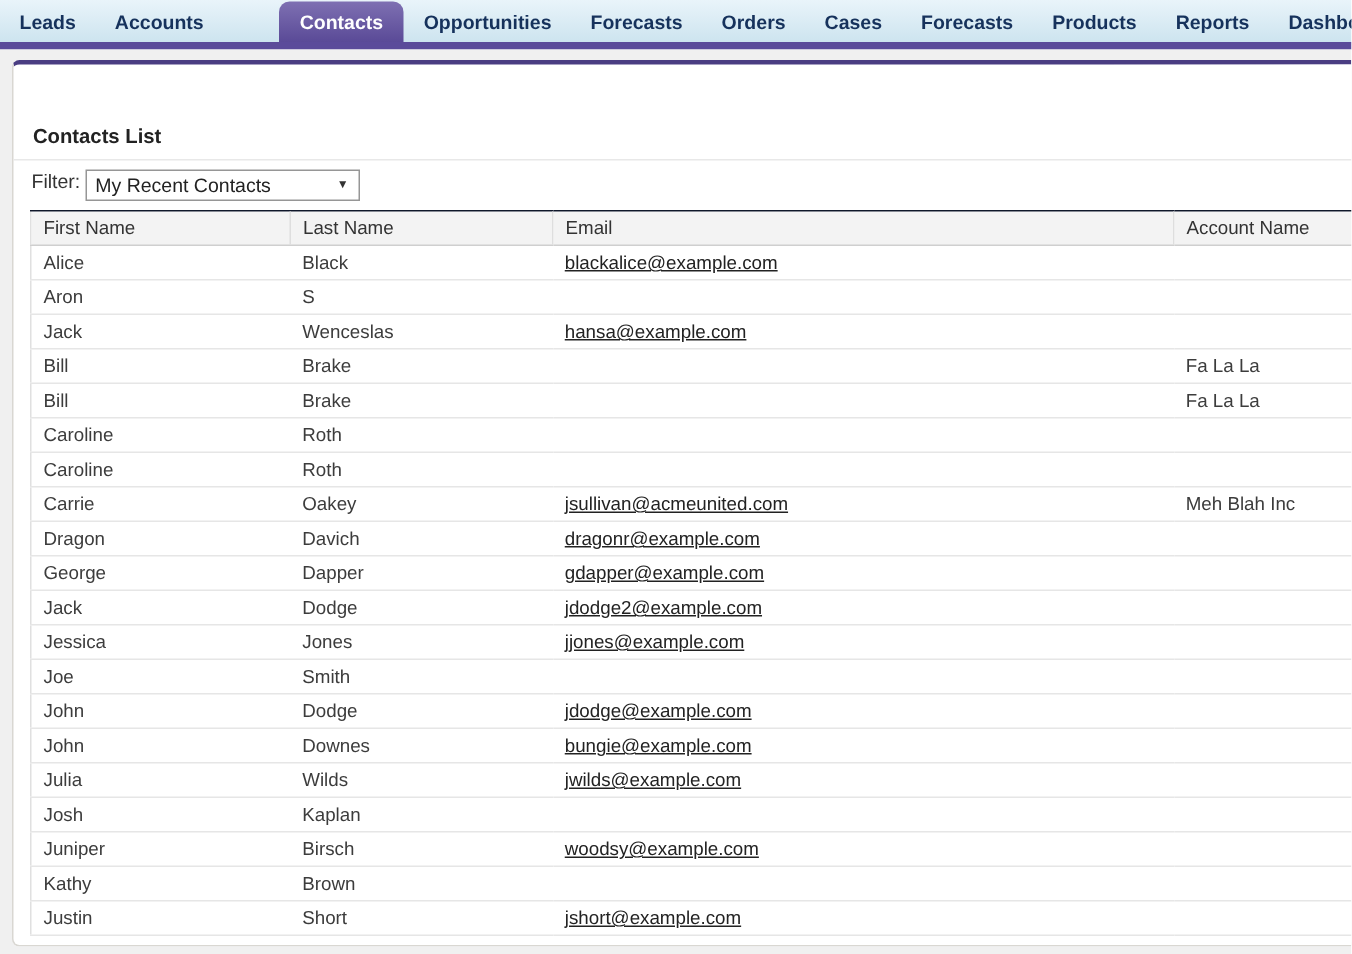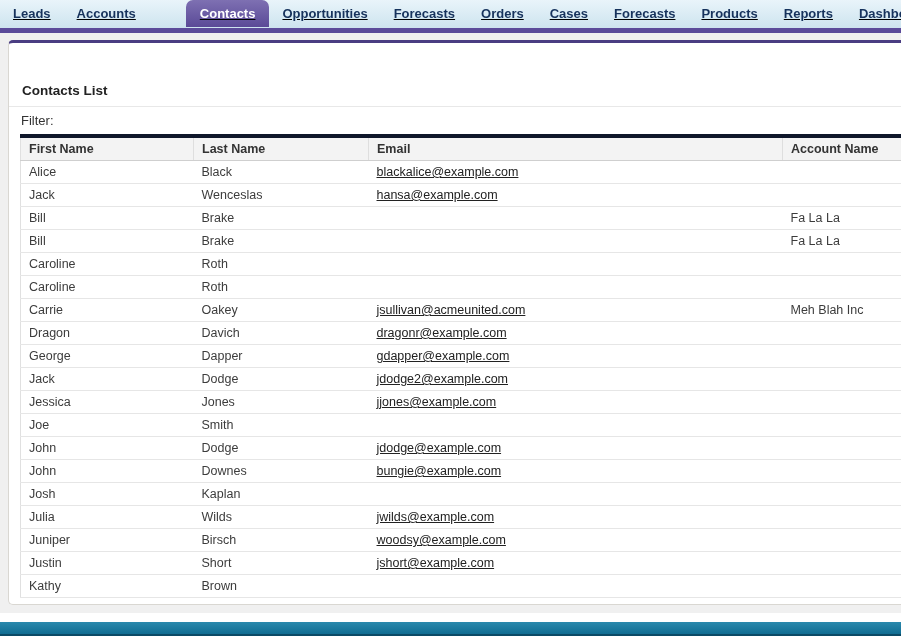--- a/index.html
+++ b/index.html
@@ -17,24 +17,23 @@
   body{
     width:901px;height:636px;overflow:hidden;
     background:#ffffff;
     font-family:"Liberation Sans","DejaVu Sans",sans-serif;
     display:flex;flex-direction:column;
   }
   
   .topnav{
     height:28px;
     background:linear-gradient(#e9f4fa,#cde4ef);
-    display:flex;align-items:flex-start;
+    display:flex;align-items:center;
     padding-left:0;
     flex:0 0 auto;
-    text-decoration:underline;
   }
   .tab{
     color:var(--nav_text);
     font-size:13px;font-weight:bold;
     padding:6px 13px 6px;
     line-height:15px;
     cursor:pointer;white-space:nowrap;
   }
   .tab.active{
     background:linear-gradient(var(--tab_gradient_top),var(--tab_gradient_bottom));
@@ -94,24 +93,24 @@
     width:calc(100% - 11px);
     font-size:12.5px;
     table-layout:fixed;
   }
   table.contacts col.c1{width:173px;}
   table.contacts col.c2{width:175px;}
   table.contacts col.c3{width:414px;}
   table.contacts{border-left:1px solid #e0e0e0;}
   thead th{
     background:#f3f3f3;
-    border-top:4px solid #0f172a;
+    border-top:1px solid #0f172a;
     border-bottom:1px solid #cfcfcf;
     text-align:left;
-    font-weight:bold;color:#333333;
+    font-weight:normal;color:#333333;
     padding:4px 8px;height:22px;
     white-space:nowrap;overflow:hidden;
   }
   thead th + th{border-left:1px solid #dedede;}
   tbody td{
     border-bottom:1px solid #e6e6e6;
     padding:4px 8px;height:23px;
     color:#3c3c3c;
     white-space:nowrap;overflow:hidden;
   }
@@ -144,20 +143,24 @@
     <div class="tab">Dashboards</div>
   </div>
 <div class="nav-underbar"></div>
 
 <div class="main">
   <div class="card">
     <div class="card-title">Contacts List</div>
 
     <div class="filter-row">
       <span class="filter-label">Filter:</span>
+      <span class="select-wrap">
+        <select class="filter-select" id="filter-select"><option>My Recent Contacts</option></select>
+        <span class="select-arrow">▼</span>
+      </span>
     </div>
 
     <table class="contacts">
       <colgroup>
           <col class="c1">
           <col class="c2">
           <col class="c3">
           <col class="c4">
         </colgroup>
       <thead>
@@ -169,20 +172,26 @@
         </tr>
       </thead>
       <tbody id="table-body">
           <tr>
     <td>Alice</td>
     <td>Black</td>
     <td><a class="email-link" href="#">blackalice@example.com</a></td>
     <td></td>
   </tr>
           <tr>
+    <td>Aron</td>
+    <td>S</td>
+    <td></td>
+    <td></td>
+  </tr>
+          <tr>
     <td>Jack</td>
     <td>Wenceslas</td>
     <td><a class="email-link" href="#">hansa@example.com</a></td>
     <td></td>
   </tr>
           <tr>
     <td>Bill</td>
     <td>Brake</td>
     <td></td>
     <td>Fa La La</td>
@@ -247,47 +256,47 @@
     <td><a class="email-link" href="#">jdodge@example.com</a></td>
     <td></td>
   </tr>
           <tr>
     <td>John</td>
     <td>Downes</td>
     <td><a class="email-link" href="#">bungie@example.com</a></td>
     <td></td>
   </tr>
           <tr>
-    <td>Josh</td>
-    <td>Kaplan</td>
-    <td></td>
-    <td></td>
-  </tr>
-          <tr>
     <td>Julia</td>
     <td>Wilds</td>
     <td><a class="email-link" href="#">jwilds@example.com</a></td>
     <td></td>
   </tr>
           <tr>
+    <td>Josh</td>
+    <td>Kaplan</td>
+    <td></td>
+    <td></td>
+  </tr>
+          <tr>
     <td>Juniper</td>
     <td>Birsch</td>
     <td><a class="email-link" href="#">woodsy@example.com</a></td>
     <td></td>
   </tr>
           <tr>
+    <td>Kathy</td>
+    <td>Brown</td>
+    <td></td>
+    <td></td>
+  </tr>
+          <tr>
     <td>Justin</td>
     <td>Short</td>
     <td><a class="email-link" href="#">jshort@example.com</a></td>
-    <td></td>
-  </tr>
-          <tr>
-    <td>Kathy</td>
-    <td>Brown</td>
-    <td></td>
     <td></td>
   </tr>
         </tbody>
     </table>
     <div class="card-bottom-pad"></div>
   </div>
 </div>
 
 <div class="below-main"></div>
 <div class="footer-bar"></div>

